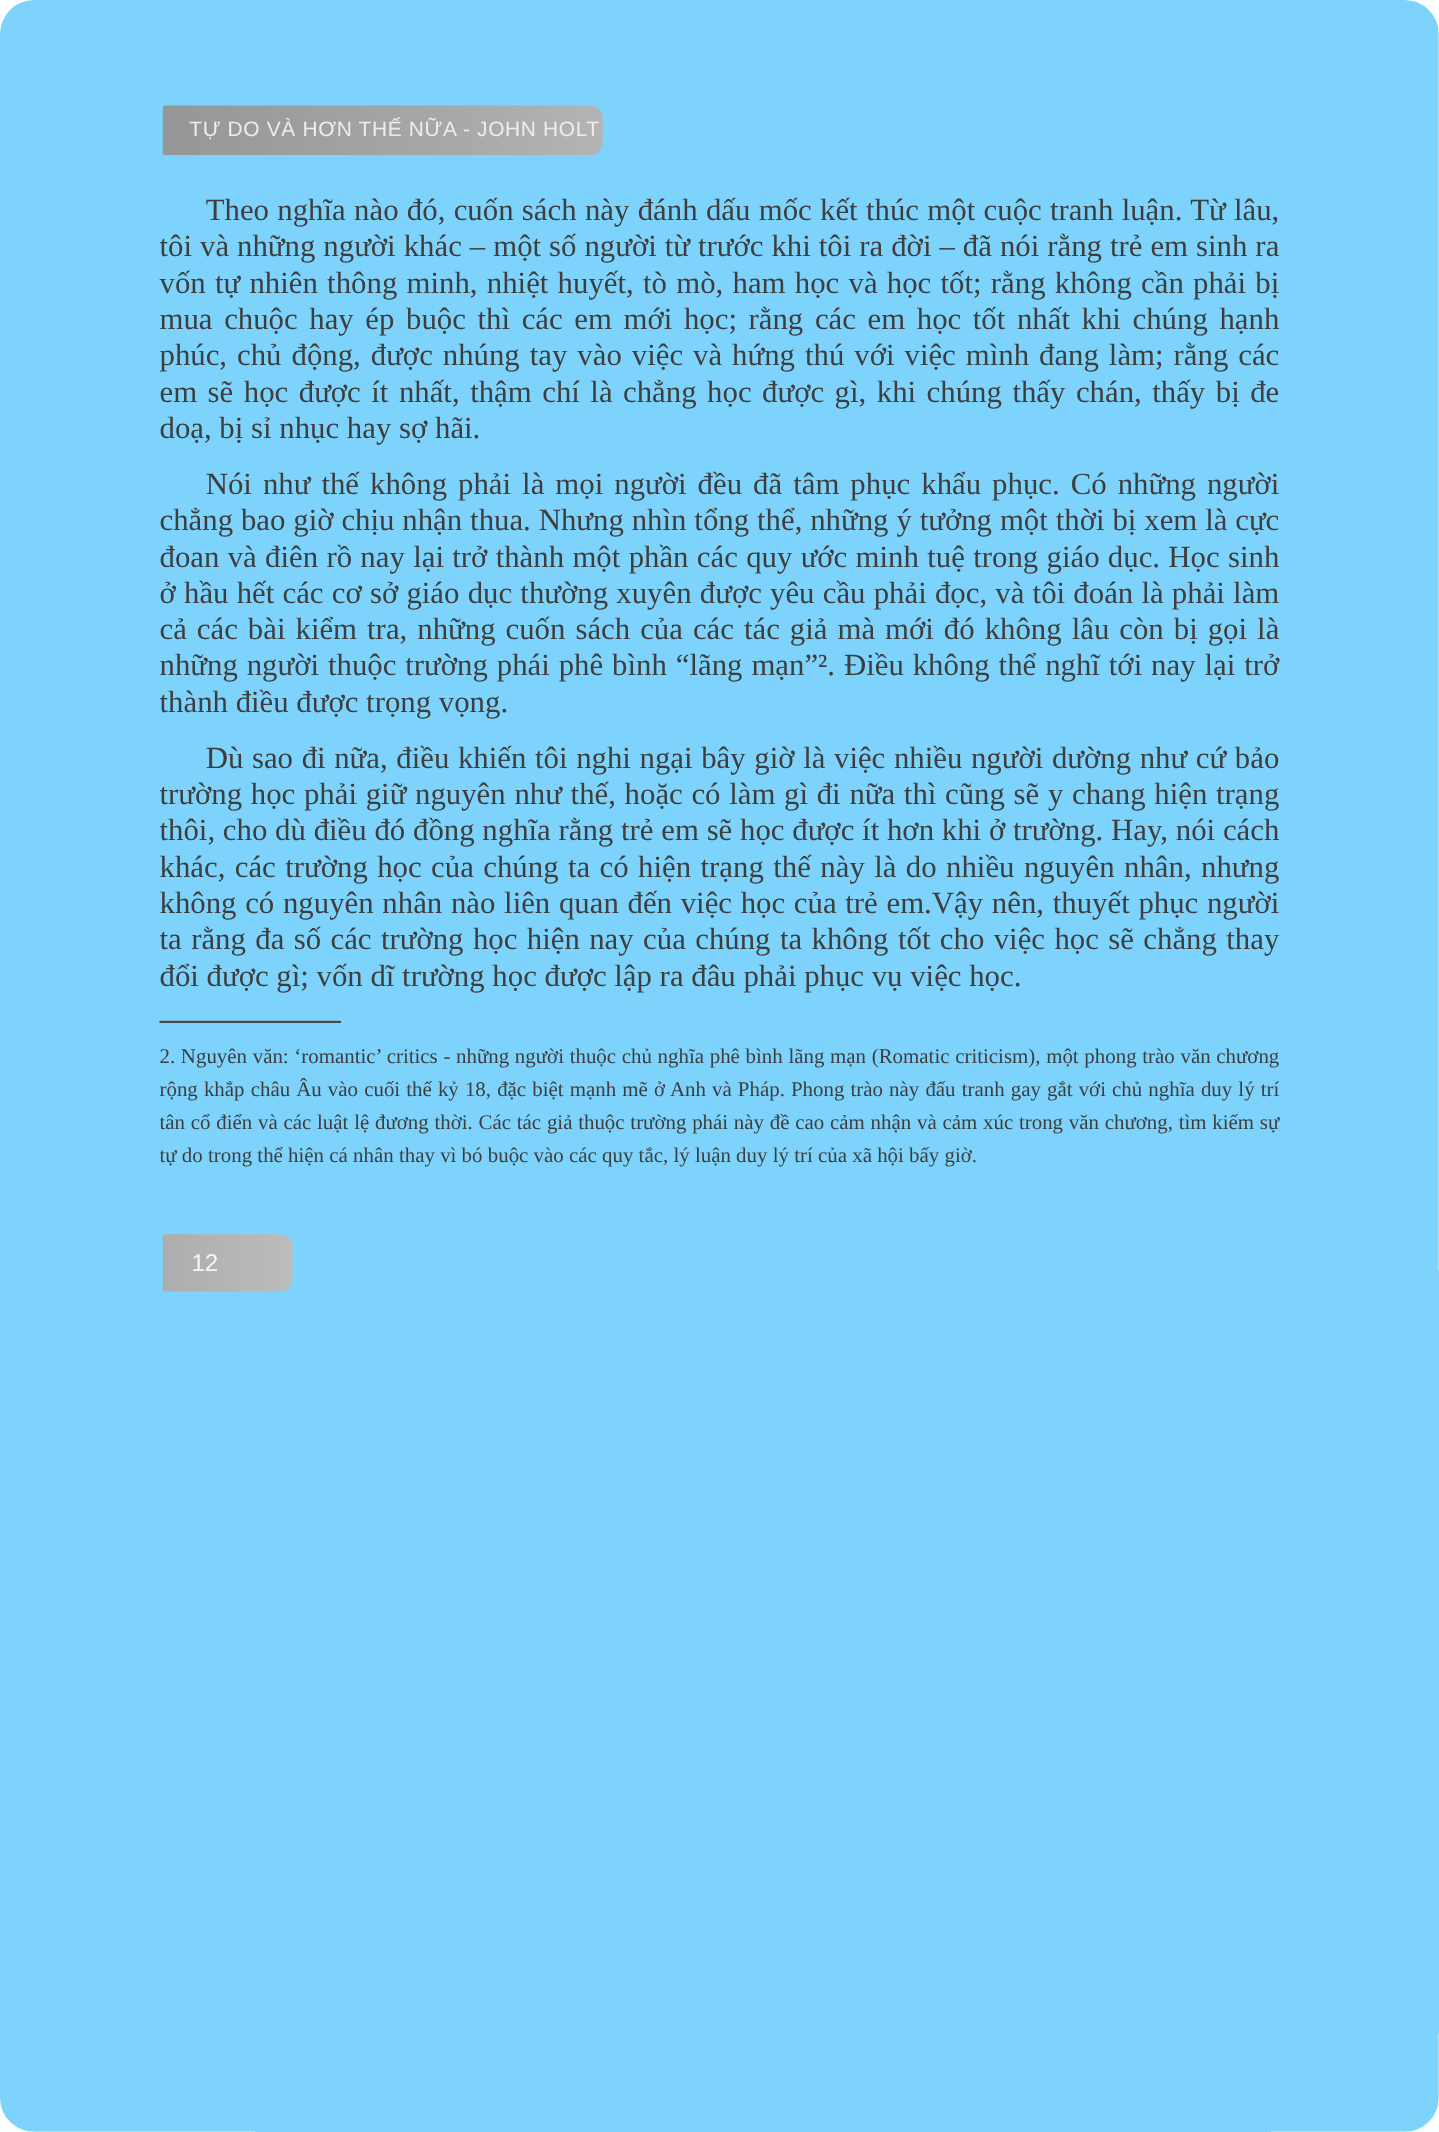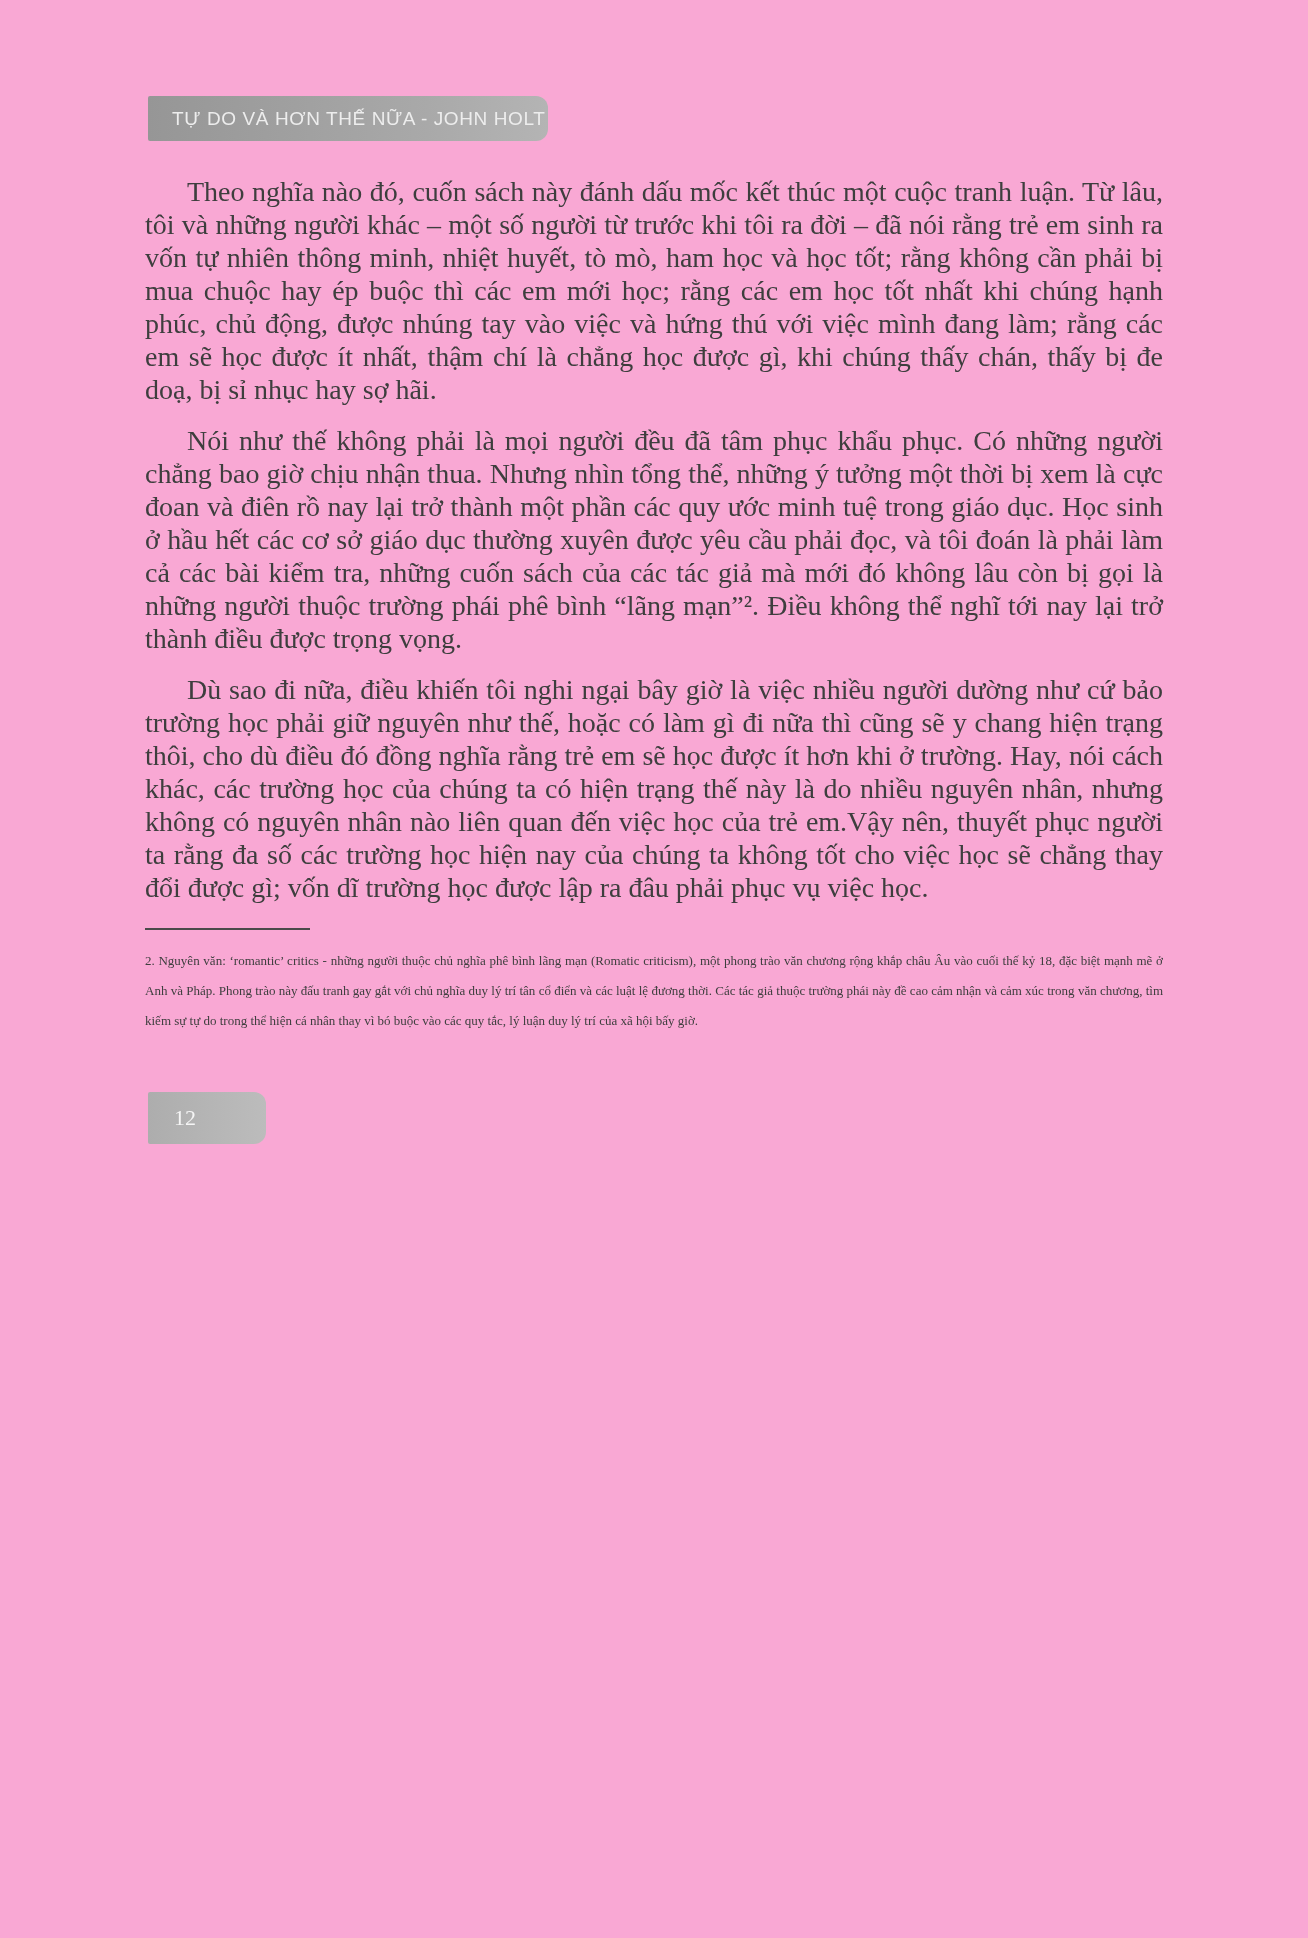--- a/index.html
+++ b/index.html
@@ -1,23 +1,24 @@
 <!DOCTYPE html>
 <html><head>
 <meta charset="utf-8">
 <style>
   * { box-sizing: border-box; }
   html, body { margin: 0; padding: 0; background: #ffffff; }
   .page {
     position: relative;
     width: 1308px;
     height: 1938px;
-    background: #f9a8d4;
+    background: #7dd3fc;
     overflow: hidden;
     font-family: "Liberation Serif", serif;
+    border-radius: 31px;
   }
   .header-bar {
     margin: 96px 0 0 148px;
     width: 400px;
     height: 45px;
     background: linear-gradient(90deg, #969696 0%, #a9a9a9 70%, #b4b4b4 100%);
     border-radius: 2px 12px 12px 2px;
     display: flex;
     align-items: center;
     padding-left: 24px;
@@ -41,37 +42,37 @@
     text-indent: 42px;
   }
   .footnote-sep {
     margin: 24px 0 16px 145px;
     width: 165px;
     height: 0;
     border-top: 2px solid #4a4a4a;
   }
   .footnote {
     margin: 0 145px;
-    font-size: 13px;
+    font-size: 19px;
     line-height: 30px;
     text-align: justify;
     color: #3e3e3e;
   }
   .page-badge {
     margin: 56px 0 0 148px;
     width: 118px;
     height: 52px;
     background: linear-gradient(90deg, #adadad 0%, #bcbcbc 100%);
     border-radius: 2px 12px 12px 2px;
     display: flex;
     align-items: center;
     padding-left: 26px;
   }
   .page-number {
-    font-family: Liberation Serif, serif;
+    font-family: Liberation Sans, sans-serif;
     font-size: 22px;
     color: #f5f5f5;
   }
 </style>
 </head>
 <body>
 
 <div class="page">
 
   <div class="header-bar">

